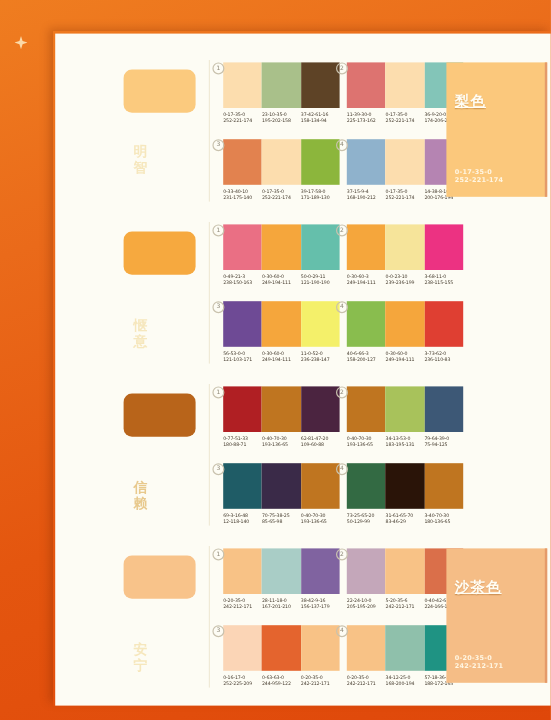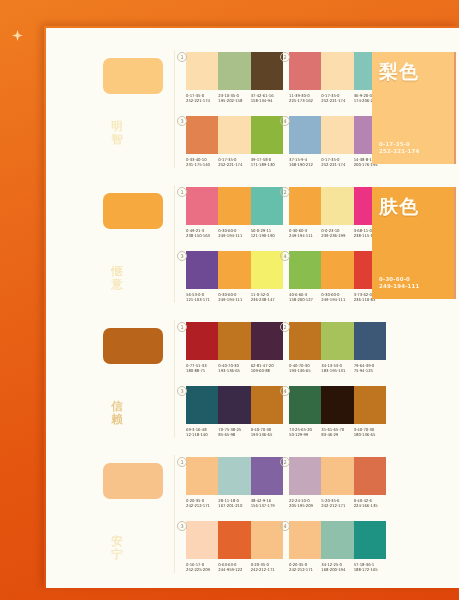--- a/index.html
+++ b/index.html
@@ -57,22 +57,22 @@
     font-size:3.9px;line-height:5.2px;color:#4a4033;
     font-family:"DejaVu Sans","Liberation Sans",sans-serif;
     letter-spacing:-0.1px;white-space:nowrap;
   }
 
   
   .namepanel{
     position:absolute;left:326px;width:84px;
   }
   .np-title{
-    position:absolute;left:7px;top:7px;font-size:19px;font-weight:bold;color:#fffdf4;
-    letter-spacing:1px;text-shadow:0 1px 1px rgba(140,70,0,.25);
+    position:absolute;left:7px;top:24px;font-size:12px;font-weight:bold;color:#fffdf4;
+    letter-spacing:1px;text-shadow:0 1px 1px rgba(140,70,0,.25);text-decoration:underline;
   }
   .np-codes{position:absolute;left:7px;bottom:9px;}
   .np-cmyk,.np-rgb{
     font-size:5.4px;line-height:7px;font-weight:bold;color:#fff6e2;letter-spacing:.2px;
   }
   .np-edge{position:absolute;right:0;top:0;width:2px;height:100%;}
 </style>
 </head>
 <body>
 
@@ -270,28 +270,20 @@
               <div class="cmyk">0-30-60-0</div>
               <div class="rgb">249-194-111</div>
             </div>
             <div>
               <div class="cmyk">3-73-62-0</div>
               <div class="rgb">236-110-83</div>
             </div>
           </div>
         </div>
       </div>
-      <div class="namepanel" style="top: 159px; height: 112px; background: rgb(244, 168, 62);">
-        <div class="np-title">肤色</div>
-        <div class="np-codes">
-          <div class="np-cmyk">0-30-60-0</div>
-          <div class="np-rgb">249-194-111</div>
-        </div>
-        <div class="np-edge" style="background: rgb(228, 154, 106);"></div>
-      </div>
       <div class="section" style="top: 286px;">
         <div class="sec-chip" style="background: rgb(184, 100, 26);"></div>
         <div class="sec-vlabel" style="top: 86px; color: rgb(232, 201, 141); white-space: pre;">信
 赖</div>
         <div class="divider"></div>
         <div class="group" style="left: 140px; top: 8px;">
           <div class="grp-num">1</div>
           <div class="bars">
             <div style="background: rgb(176, 31, 35);"></div>
             <div style="background: rgb(191, 117, 32);"></div>
@@ -466,14 +458,22 @@
               <div class="cmyk">34-12-25-0</div>
               <div class="rgb">168-200-194</div>
             </div>
             <div>
               <div class="cmyk">57-18-36-1</div>
               <div class="rgb">188-172-165</div>
             </div>
           </div>
         </div>
       </div>
+      <div class="namepanel" style="top: 429px; height: 112px; background: rgb(245, 189, 134);">
+        <div class="np-title">沙茶色</div>
+        <div class="np-codes">
+          <div class="np-cmyk">0-20-35-0</div>
+          <div class="np-rgb">242-212-171</div>
+        </div>
+        <div class="np-edge" style="background: rgb(228, 154, 106);"></div>
+      </div>
     </div>
 </div>
 
 </body></html>

